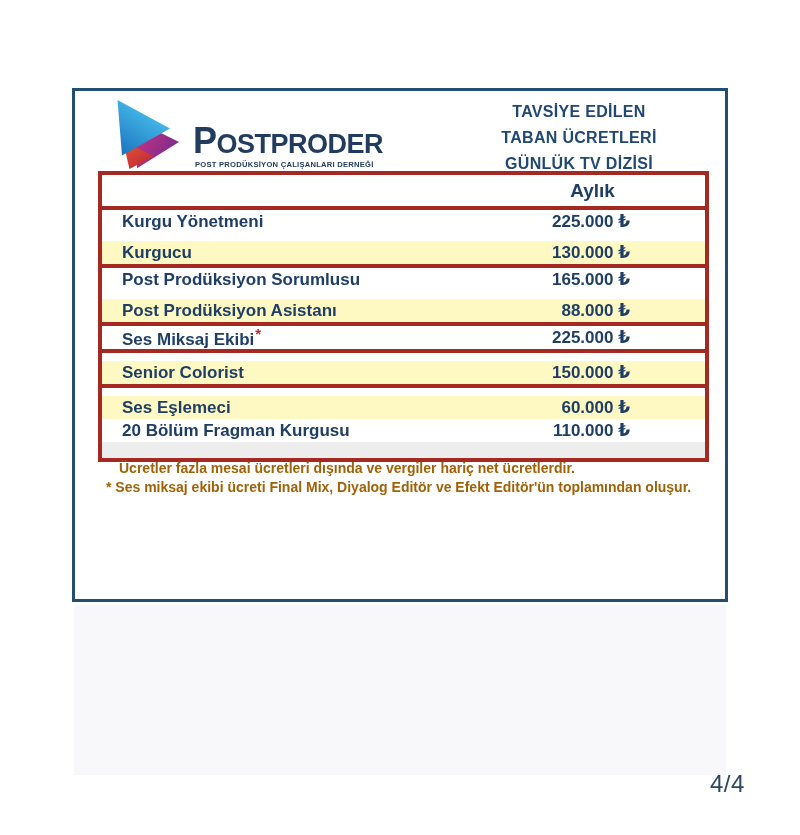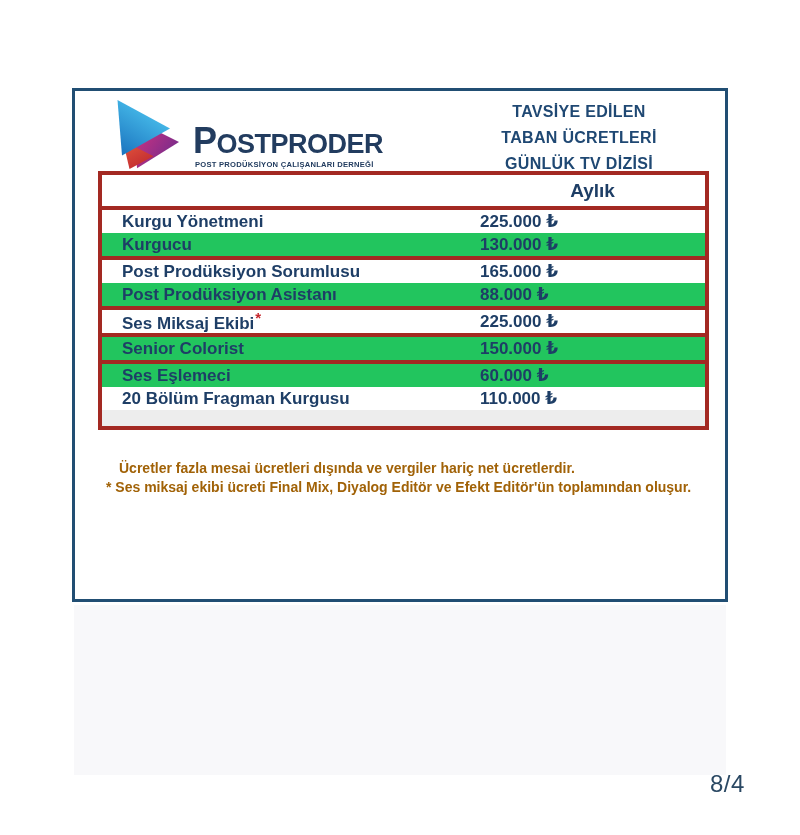--- a/index.html
+++ b/index.html
@@ -62,33 +62,33 @@
     box-sizing: border-box;
   }
   .thead { display: flex; align-items: center; height: 31px; background: #ffffff; }
   .thead .label-col { flex: 1; }
   .thead .price-col {
     width: 225px; text-align: center;
     font-size: 19px; font-weight: bold; color: #1E3E66;
   }
   .group { border-top: 4px solid #A32922; }
   .row { display: flex; align-items: center; height: 23px; background: #ffffff; }
-  .row.alt { background: #22c55e; }
+  .row.alt { background: #fef9c3; margin-top: 8px; }
   .row .label {
     flex: 1; padding-left: 20px;
     font-size: 17px; font-weight: bold; color: #1E3E66;
     white-space: nowrap;
   }
   .row .label .ast {
     color: #C6262C; font-size: 15px;
     vertical-align: 6px; margin-left: 1px;
   }
   .row .price {
     width: 225px; box-sizing: border-box;
-    padding-right: 75px; text-align: left;
+    padding-right: 75px; text-align: right;
     font-size: 17px; font-weight: bold; color: #1E3E66;
     white-space: nowrap;
   }
   .row.empty-strip { height: 16px; background: #EDEDED; }
   
   .notes {
     position: absolute; left: 31px; top: 368px;
     font-size: 14px; font-weight: bold; color: #a16207;
     line-height: 19px; white-space: nowrap;
   }
@@ -192,15 +192,15 @@
         </div>
     </div>
 
     <div class="notes">
       <div class="note-general">Ücretler fazla mesai ücretleri dışında ve vergiler hariç net ücretlerdir.</div>
       <div class="note-asterisk">* Ses miksaj ekibi ücreti Final Mix, Diyalog Editör ve Efekt Editör'ün toplamından oluşur.</div>
     </div>
 
   </div>
 
-  <div class="page-number">8/4</div>
+  <div class="page-number">4/4</div>
 
 </div>
 
 </body></html>

